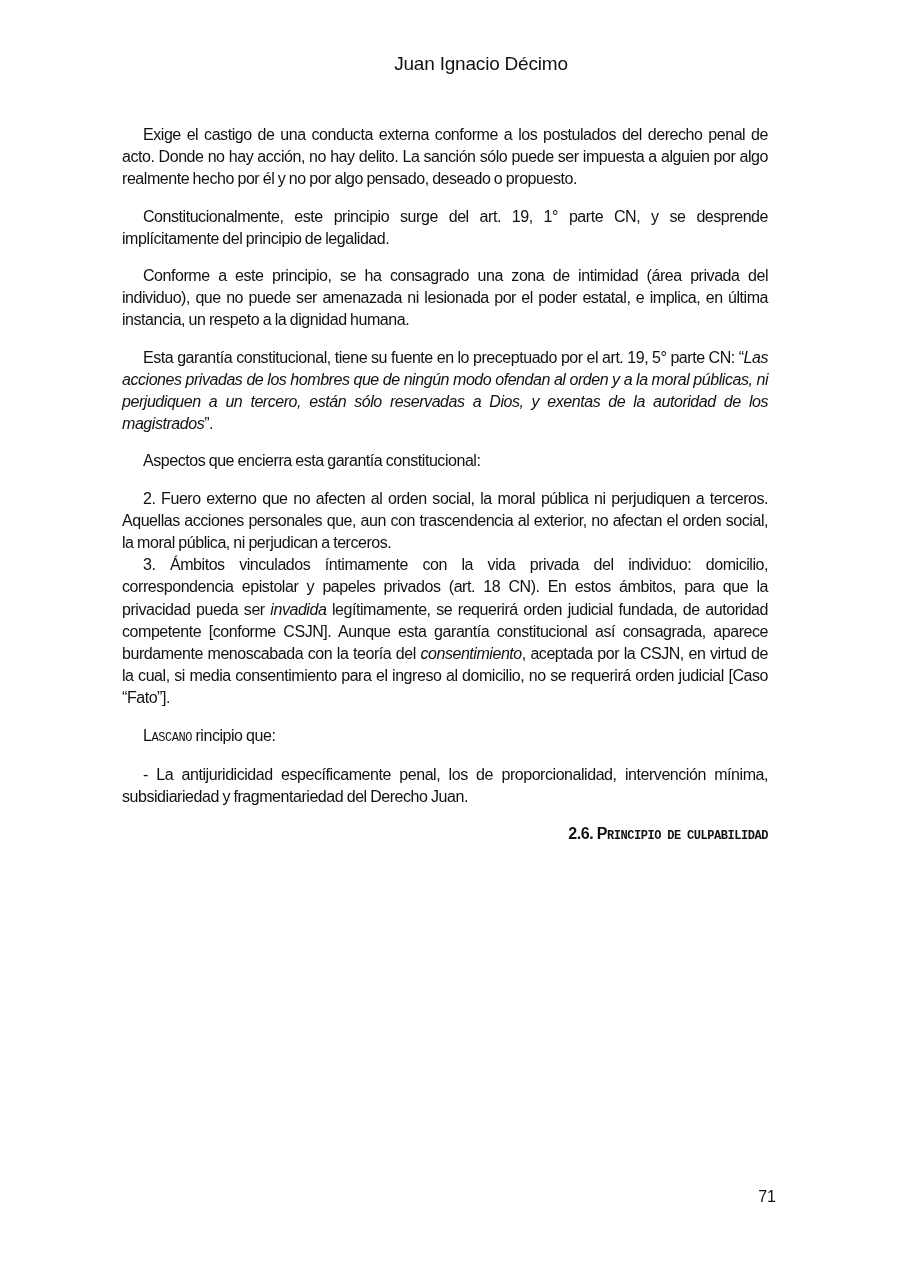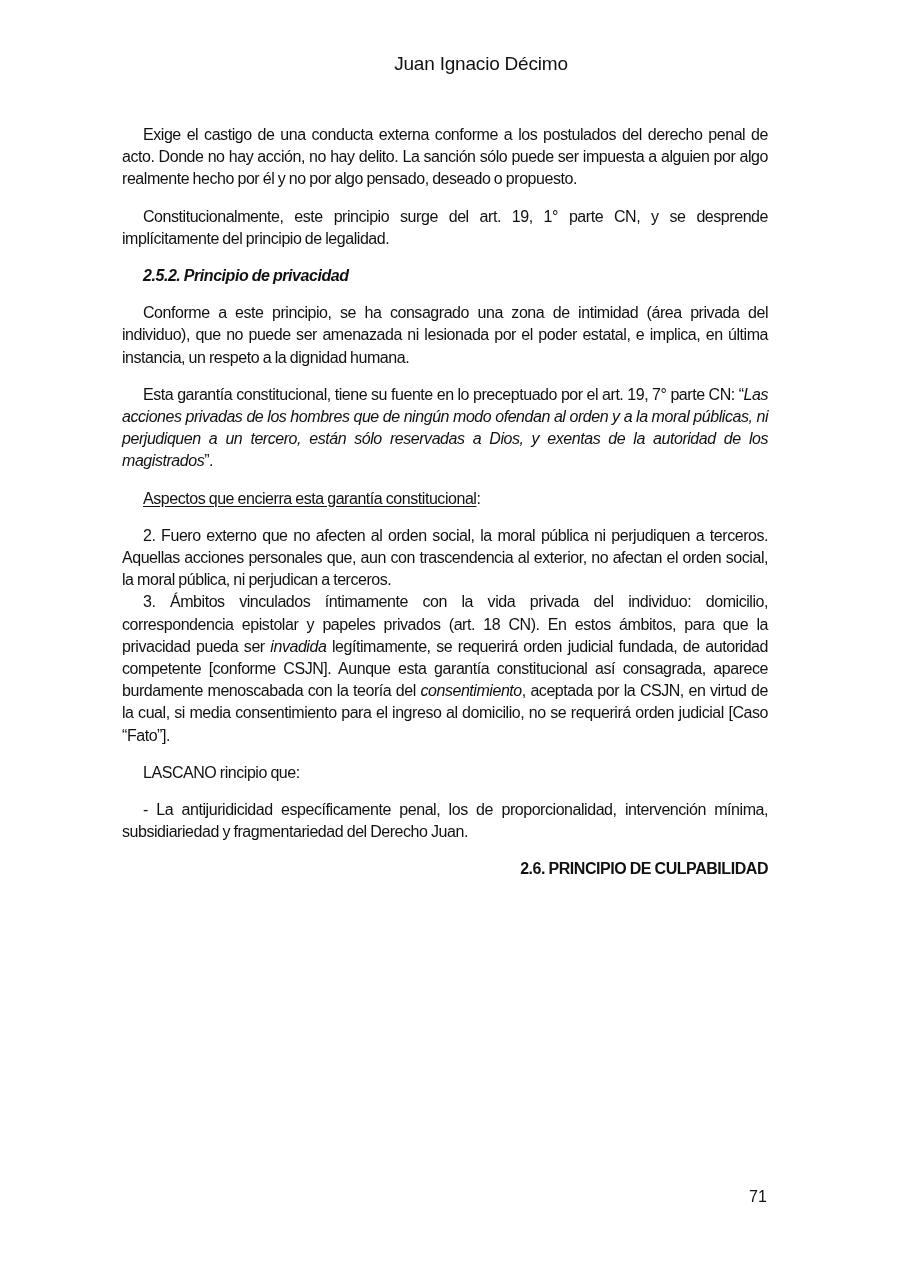--- a/index.html
+++ b/index.html
@@ -47,53 +47,52 @@
     .content p.heading {
       font-weight: bold;
       font-style: italic;
       text-align: left;
     }
     .content p.heading-sc {
       font-weight: bold;
       text-align: right;
     }
     .sc-small {
-      font-size: 16px;
+      font-size: 12px;
       text-transform: uppercase;
+      font-family: Liberation Mono, monospace;
     }
     .u {
-      text-decoration: underline;
       text-underline-offset: 2px;
     }
     i { font-style: italic; }
     .page-number {
       position: absolute;
       top: 1188px;
       left: 740px;
       width: 36px;
-      text-align: center;
+      text-align: right;
       font-size: 16px;
     }
   </style>
 </head>
 <body>
 
 <div class="page-header">Juan Ignacio Décimo</div>
 
 <div class="content">
 
   <p>Exige el castigo de una conducta externa conforme a los postulados del derecho penal de acto. Donde no hay acción, no hay delito. La sanción sólo puede ser impuesta a alguien por algo realmente hecho por él y no por algo pensado, deseado o propuesto.</p>
 
   <p>Constitucionalmente, este principio surge del art. 19, 1° parte CN, y se desprende implícitamente del principio de legalidad.</p>
 
-  <p class="heading">2.5.2. Principio de privacidad</p>
 
   <p>Conforme a este principio, se ha consagrado una zona de intimidad (área privada del individuo), que no puede ser amenazada ni lesionada por el poder estatal, e implica, en última instancia, un respeto a la dignidad humana.</p>
 
-  <p><span>Esta garantía constitucional, tiene su fuente en lo preceptuado por el art. 19, 7° parte CN: “</span><i>Las acciones privadas de los hombres que de ningún modo ofendan al orden y a la moral públicas, ni perjudiquen a un tercero, están sólo reservadas a Dios, y exentas de la autoridad de los magistrados</i><span>”.</span></p>
+  <p><span>Esta garantía constitucional, tiene su fuente en lo preceptuado por el art. 19, 5° parte CN: “</span><i>Las acciones privadas de los hombres que de ningún modo ofendan al orden y a la moral públicas, ni perjudiquen a un tercero, están sólo reservadas a Dios, y exentas de la autoridad de los magistrados</i><span>”.</span></p>
 
 
   <p><span class="u">Aspectos que encierra esta garantía constitucional</span><span>:</span></p>
 
   <p class="tight">2.  Fuero externo que no afecten al orden social, la moral pública ni perjudiquen a terceros. Aquellas acciones personales que, aun con trascendencia al exterior, no afectan el orden social, la moral pública, ni perjudican a terceros.</p>
   <p><span>3.  Ámbitos vinculados íntimamente con la vida privada del individuo: domicilio, correspondencia epistolar y papeles privados (art. 18 CN). En estos ámbitos, para que la privacidad pueda ser </span><i>invadida</i><span> legítimamente, se requerirá orden judicial fundada, de autoridad competente [conforme CSJN]. Aunque esta garantía constitucional así consagrada, aparece burdamente menoscabada con la teoría del </span><i>consentimiento</i><span>, aceptada por la CSJN, en virtud de la cual, si media consentimiento para el ingreso al domicilio, no se requerirá orden judicial [Caso “Fato”].</span></p>
 
   <p><span>L</span><span class="sc-small">ascano</span><span> rincipio que:</span></p>
 
   <p>- La antijuridicidad específicamente penal, los de proporcionalidad, intervención mínima, subsidiariedad y fragmentariedad del Derecho Juan.</p>

